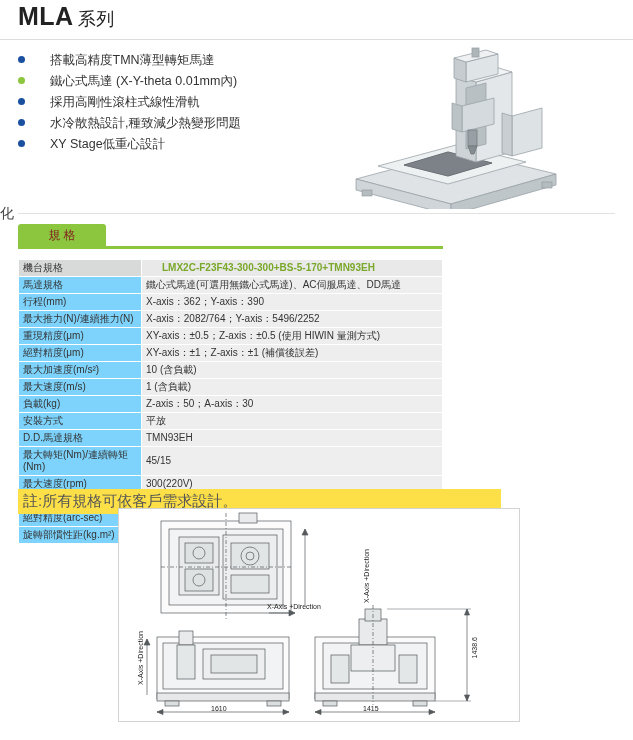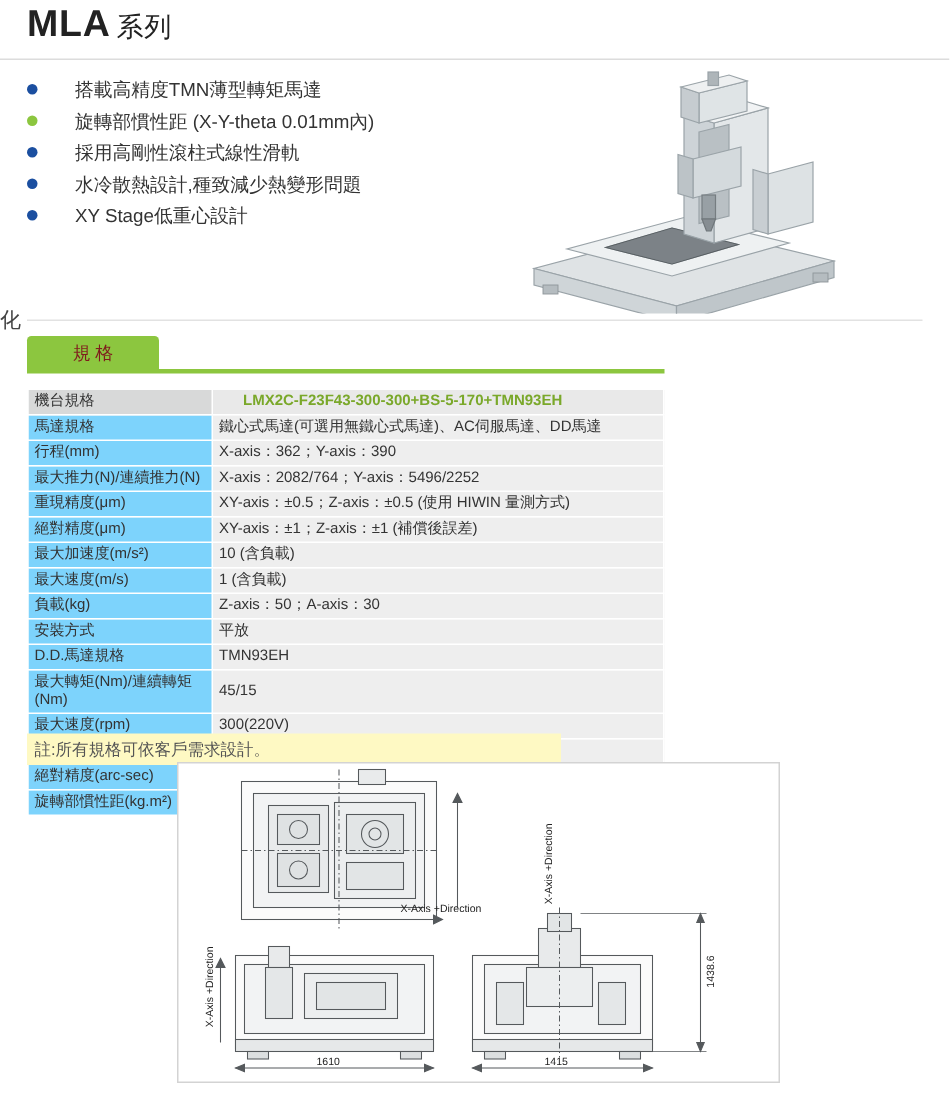--- a/index.html
+++ b/index.html
@@ -137,23 +137,23 @@
   table.spec tr.head td.k { background: #d8d9d9; }
   table.spec tr.head td.v {
     background: #e9e9e9;
     color: #7aa82a;
     font-weight: bold;
     padding-left: 20px;
   }
   .note {
     position: absolute;
     left: 18px; top: 489px;
-    width: 356px;
-    background: #fef9c3;
-    font-size: 11px;
+    width: 483px;
+    background: #fde047;
+    font-size: 15px;
     color: #555;
     padding: 3px 5px;
   }
 
   
   .drawings {
     position: absolute;
     left: 118px; top: 508px;
     width: 402px;
     height: 214px;
@@ -192,21 +192,21 @@
     </div>
   </div>
 
   <div class="features">
     <div class="feature">
       <span class="bullet b-blue"></span>
       <span>搭載高精度TMN薄型轉矩馬達</span>
     </div>
     <div class="feature">
       <span class="bullet b-green"></span>
-      <span>旋轉部慣性距 (X-Y-theta 0.01mm內)</span>
+      <span>鐵心式馬達 (X-Y-theta 0.01mm內)</span>
     </div>
     <div class="feature">
       <span class="bullet b-blue"></span>
       <span>採用高剛性滾柱式線性滑軌</span>
     </div>
     <div class="feature">
       <span class="bullet b-blue"></span>
       <span>水冷散熱設計,種致減少熱變形問題</span>
     </div>
     <div class="feature">

